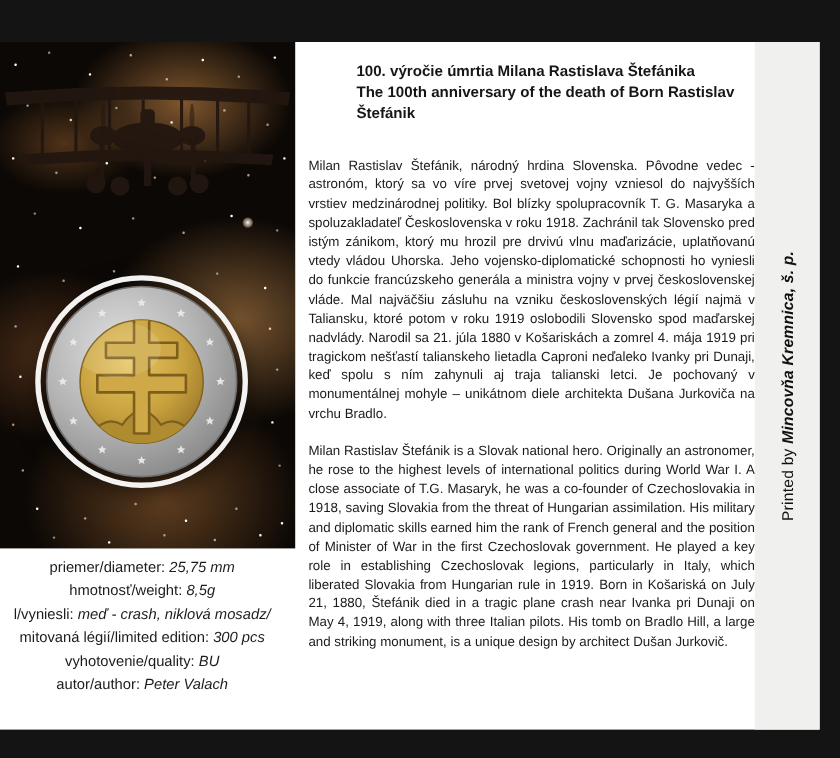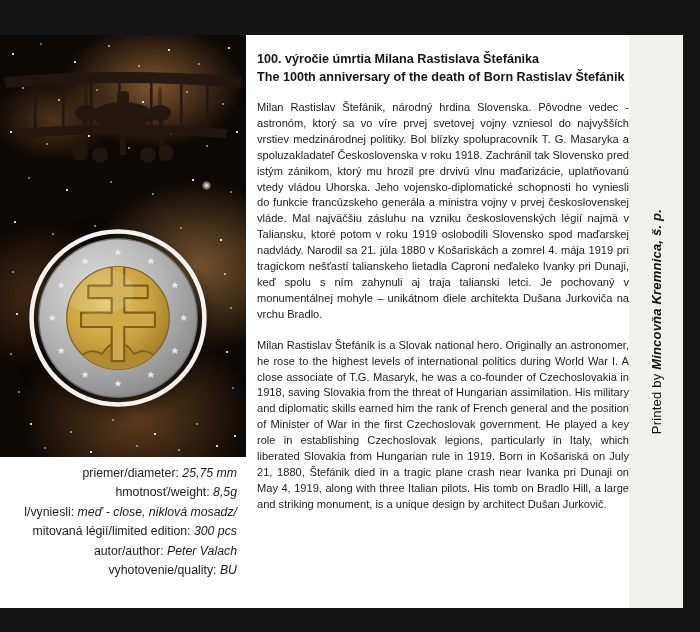--- a/index.html
+++ b/index.html
@@ -56,28 +56,28 @@
         background:radial-gradient(circle, rgba(255,255,255,.95), rgba(255,220,170,.35) 60%, transparent 75%); }
   .plane { position:absolute; left:0; top:6px; width:246px; height:172px; opacity:.93; }
   .coin-wrap {
     position:absolute; left:28px; top:193px; width:180px; height:180px;
     filter: drop-shadow(0 6px 9px rgba(0,0,0,.65));
   }
   
   .specs {
     position:absolute; left:0; top:422px; width:246px; height:151px;
     padding:7px 9px 0 0;
-    text-align:right; white-space:nowrap;
+    text-align:center; white-space:nowrap;
     font-size:12.3px; line-height:19.4px; color:#1c1c1c;
   }
   .specs .val { font-style:italic; }
   
   .text-col { position:absolute; left:257px; top:16px; width:372px; color:#1b1b1b; }
-  .title { font-weight:bold; font-size:12.6px; line-height:17.5px; color:#161616; }
-  .para { margin-top:14px; font-size:11.1px; line-height:15.9px; text-align:justify; }
+  .title { font-weight:bold; font-size:12.6px; line-height:17.5px; color:#161616;margin-left:40px; }
+  .para { margin-top:28px; font-size:11.1px; line-height:15.9px; text-align:justify; }
   .para.en { margin-top:15px; }
   
   .side-strip {
     position:absolute; left:629px; top:0; width:54px; height:573px;
     background:#f0f0ee;
     display:flex; align-items:center; justify-content:center;
   }
   .vtext {
     writing-mode:vertical-rl; transform:rotate(180deg);
     font-size:13px; color:#101010; letter-spacing:.2px; white-space:nowrap;
@@ -163,24 +163,24 @@
           <path d="M93 42 L107 42 L107 64 L133 64 L133 78 L107 78 L107 94 L141 94 L141 110 L107 110 L107 148 L93 148 L93 110 L59 110 L59 94 L93 94 L93 78 L67 78 L67 64 L93 64 Z" fill="#cfa947" stroke="#7d5f1d" stroke-width="2.4" stroke-linejoin="round"></path>
           <ellipse cx="78" cy="70" rx="40" ry="26" fill="#ffffff" opacity=".12"></ellipse>
         </g>
       </svg>
     </div>
   </div>
 
   <div class="specs">
     <div><span>priemer/diameter:</span> <span class="val">25,75 mm</span></div>
     <div><span>hmotnosť/weight:</span> <span class="val">8,5g</span></div>
-    <div><span>l/vyniesli:</span> <span class="val">meď - close, niklová mosadz/</span></div>
+    <div><span>l/vyniesli:</span> <span class="val">meď - crash, niklová mosadz/</span></div>
     <div><span>mitovaná légií/limited edition:</span> <span class="val">300 pcs</span></div>
+    <div><span>vyhotovenie/quality:</span> <span class="val">BU</span></div>
     <div><span>autor/author:</span> <span class="val">Peter Valach</span></div>
-    <div><span>vyhotovenie/quality:</span> <span class="val">BU</span></div>
   </div>
 
   <div class="text-col">
     <div class="title">100. výročie úmrtia Milana Rastislava Štefánika</div>
     <div class="title">The 100th anniversary of the death of Born Rastislav Štefánik</div>
     <p class="para sk">Milan Rastislav Štefánik, národný hrdina Slovenska. Pôvodne vedec - astronóm, ktorý sa vo víre prvej svetovej vojny vzniesol do najvyšších vrstiev medzinárodnej politiky. Bol blízky spolupracovník T. G. Masaryka a spoluzakladateľ Československa v roku 1918. Zachránil tak Slovensko pred istým zánikom, ktorý mu hrozil pre drvivú vlnu maďarizácie, uplatňovanú vtedy vládou Uhorska. Jeho vojensko-diplomatické schopnosti ho vyniesli do funkcie francúzskeho generála a ministra vojny v prvej československej vláde. Mal najväčšiu zásluhu na vzniku československých légií najmä v Taliansku, ktoré potom v roku 1919 oslobodili Slovensko spod maďarskej nadvlády. Narodil sa 21. júla 1880 v Košariskách a zomrel 4. mája 1919 pri tragickom nešťastí talianskeho lietadla Caproni neďaleko Ivanky pri Dunaji, keď spolu s ním zahynuli aj traja talianski letci. Je pochovaný v monumentálnej mohyle – unikátnom diele architekta Dušana Jurkoviča na vrchu Bradlo.</p>
     <p class="para en">Milan Rastislav Štefánik is a Slovak national hero. Originally an astronomer, he rose to the highest levels of international politics during World War I. A close associate of T.G. Masaryk, he was a co-founder of Czechoslovakia in 1918, saving Slovakia from the threat of Hungarian assimilation. His military and diplomatic skills earned him the rank of French general and the position of Minister of War in the first Czechoslovak government. He played a key role in establishing Czechoslovak legions, particularly in Italy, which liberated Slovakia from Hungarian rule in 1919. Born in Košariská on July 21, 1880, Štefánik died in a tragic plane crash near Ivanka pri Dunaji on May 4, 1919, along with three Italian pilots. His tomb on Bradlo Hill, a large and striking monument, is a unique design by architect Dušan Jurkovič.</p>
   </div>
 
   <div class="side-strip">

